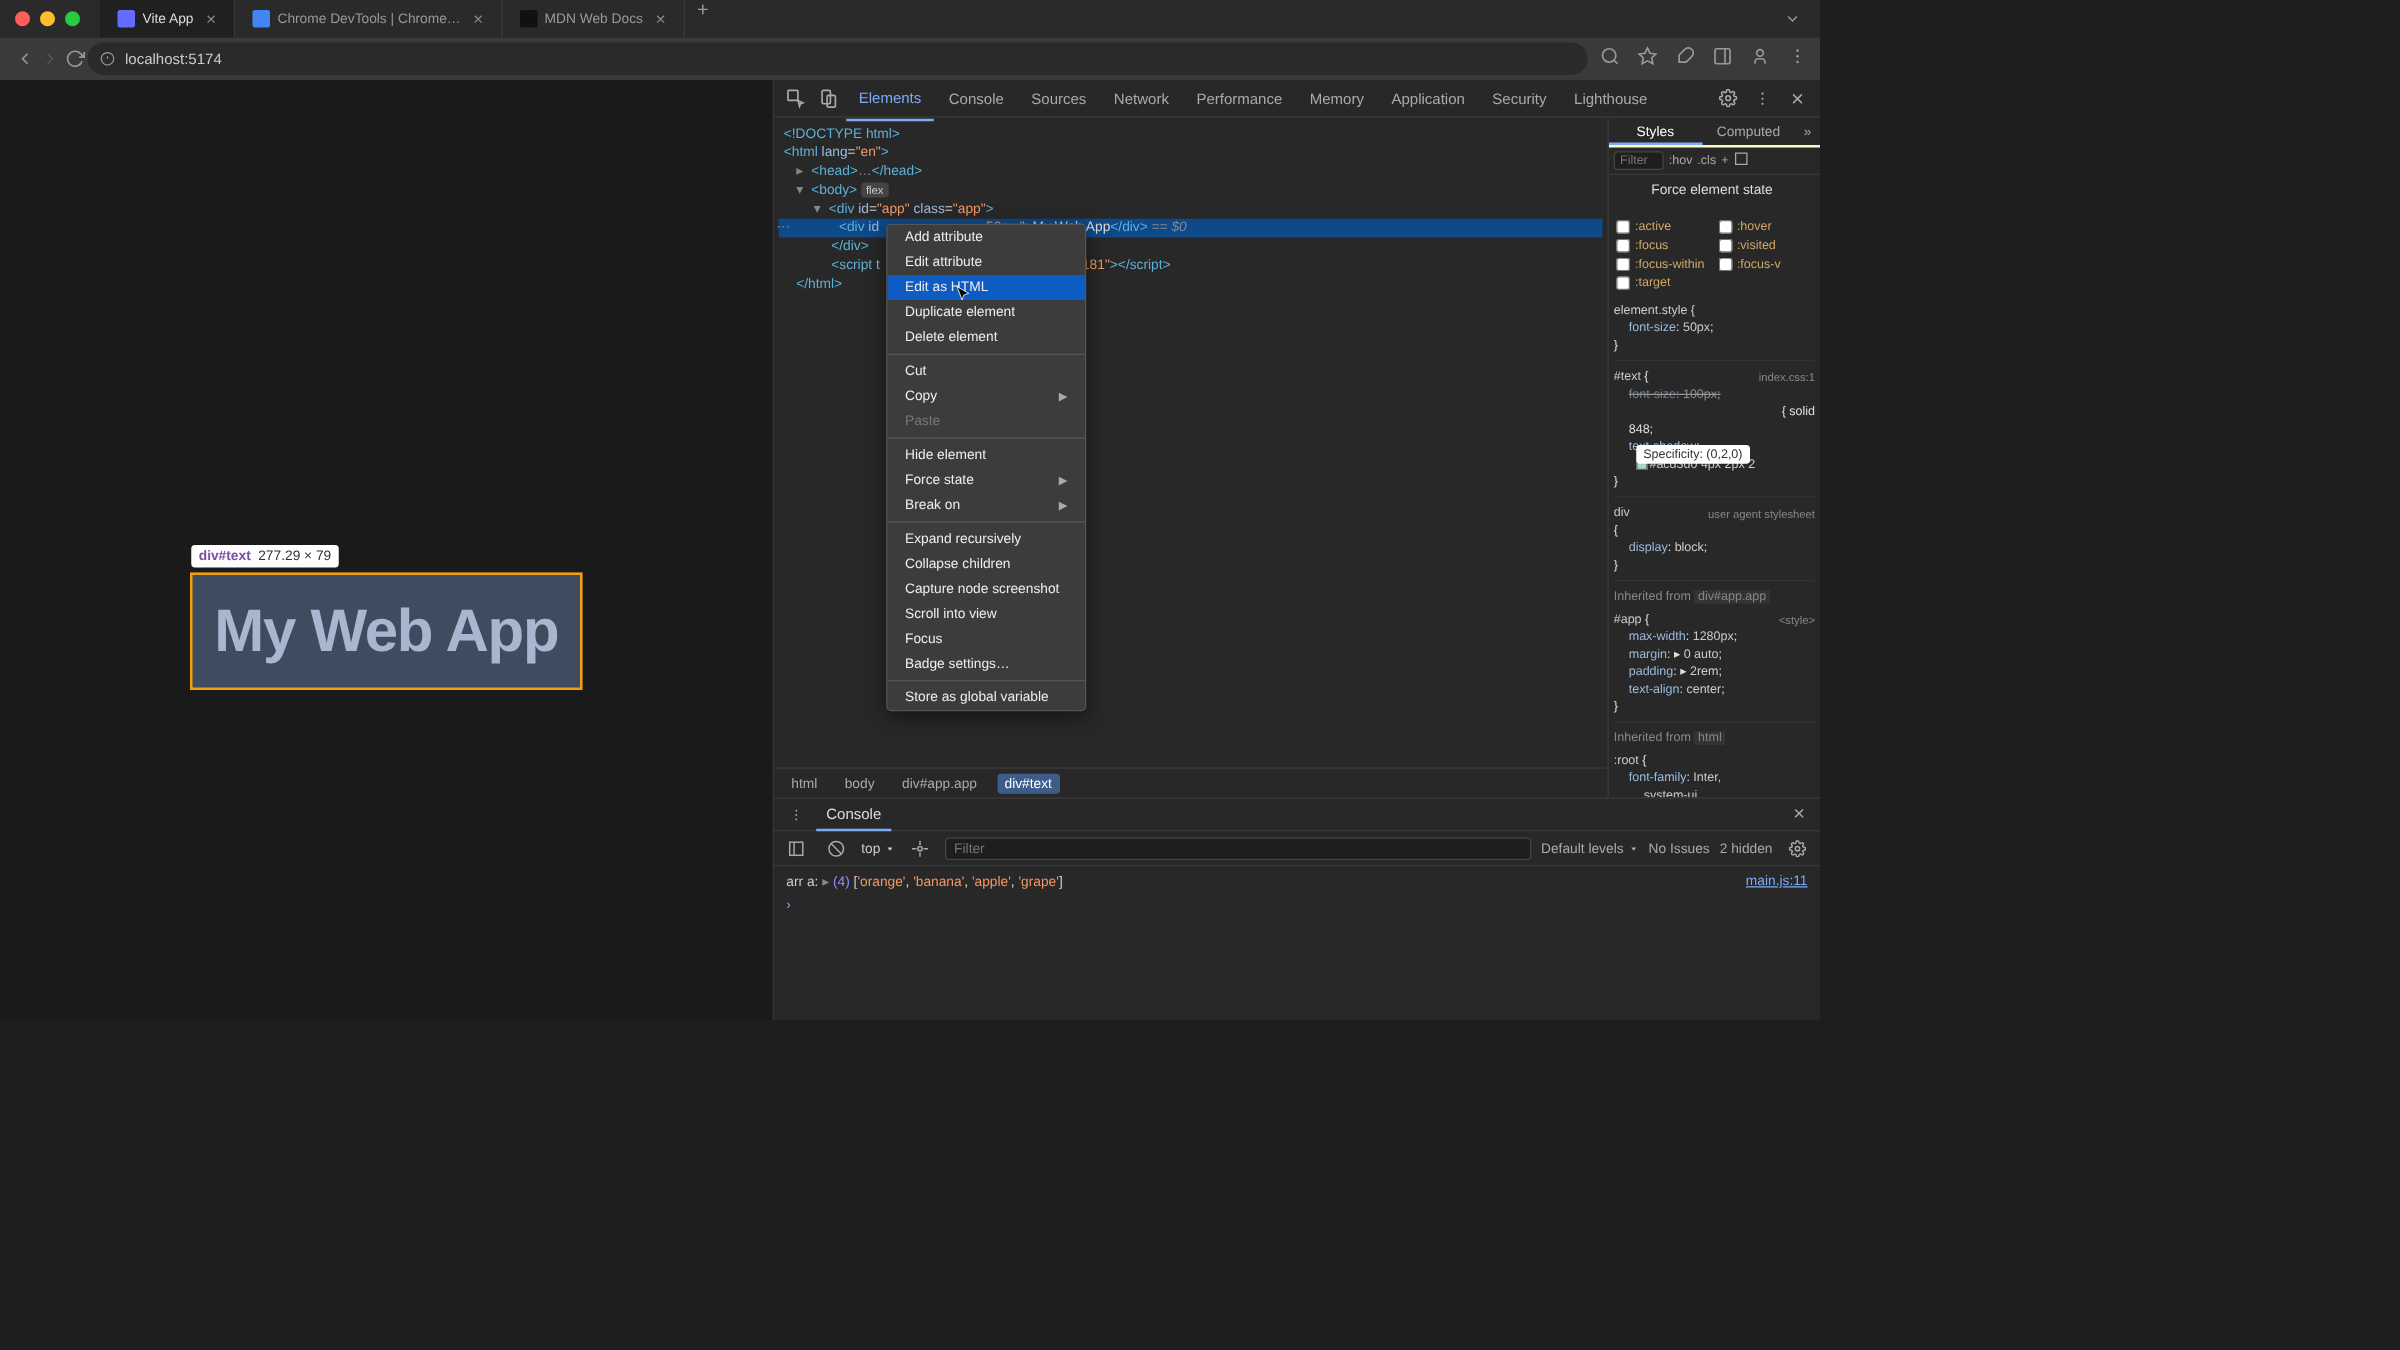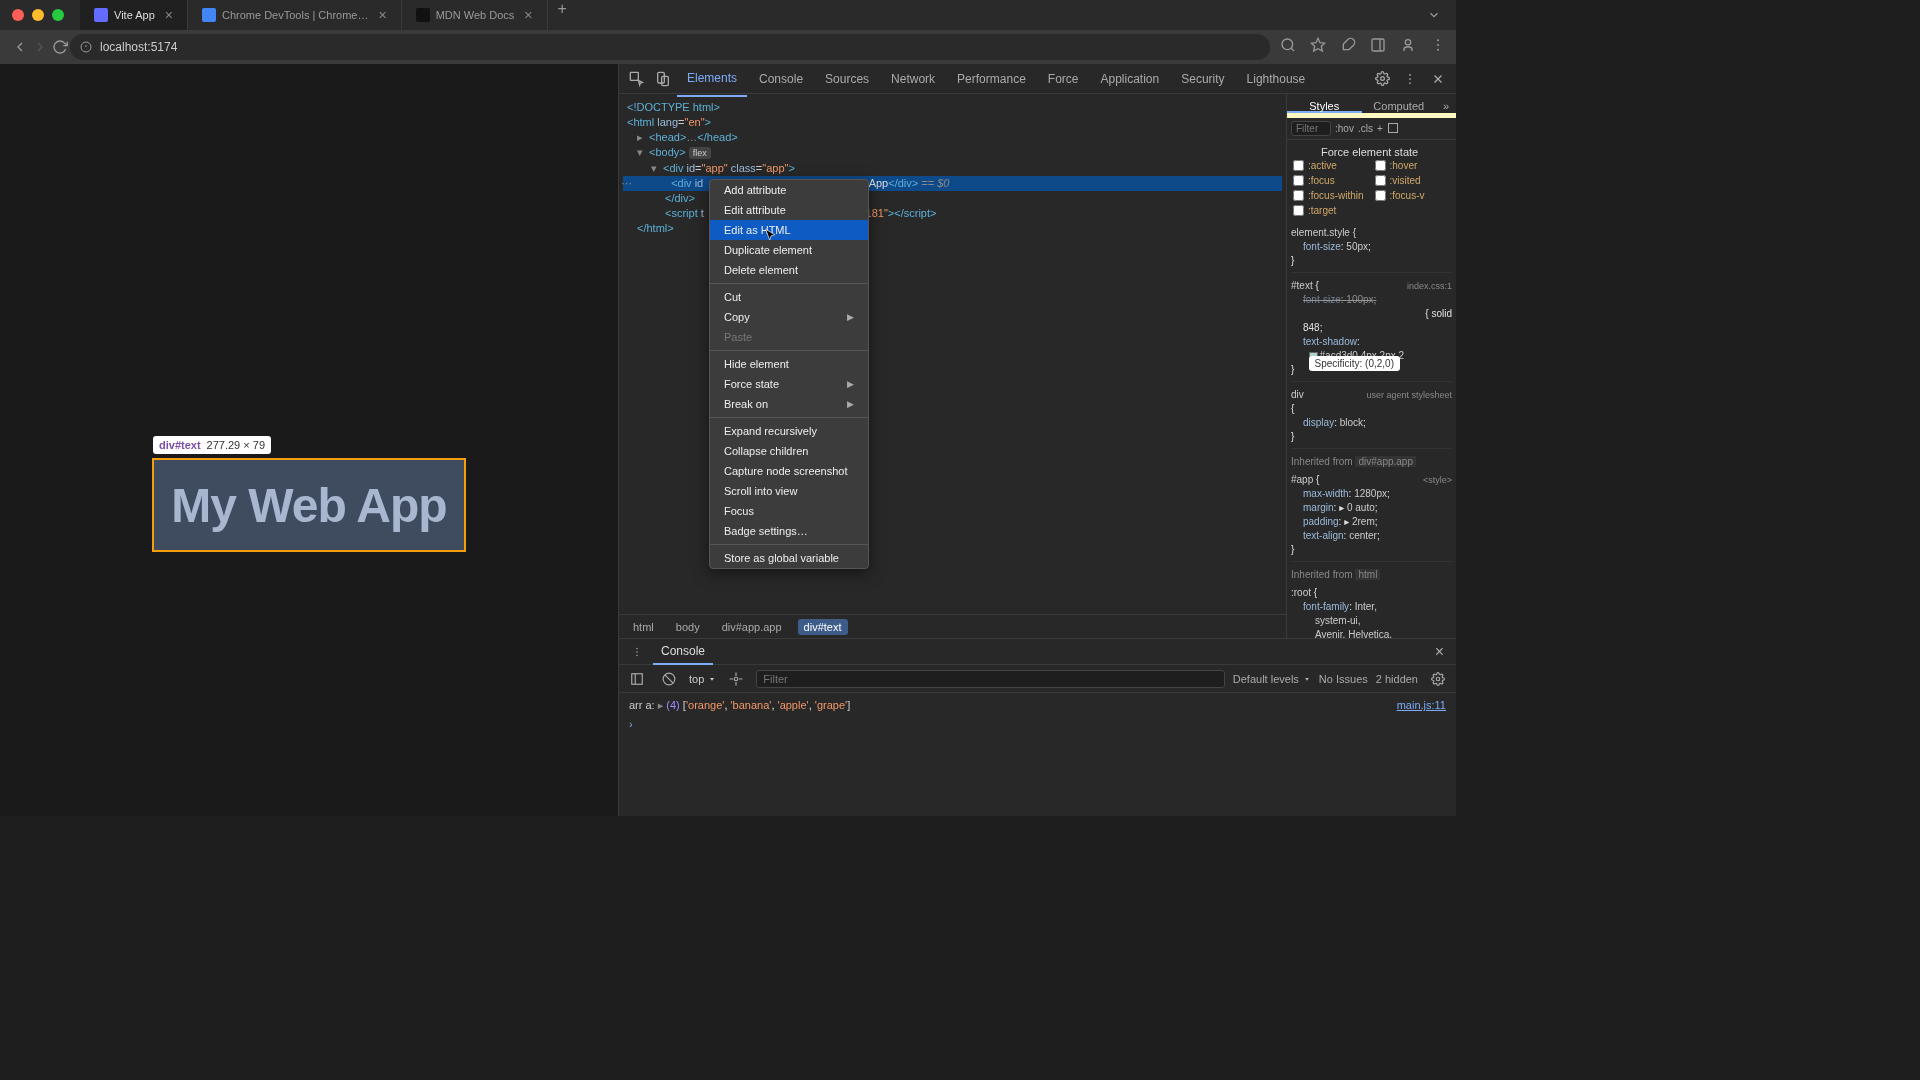--- a/index.html
+++ b/index.html
@@ -74,29 +74,29 @@
 .ctx-sep { height: 1px; background: #555; margin: 3px 0; }
 .ctx-arrow { color: #aaa; font-size: 9px; }
 .cursor-pointer { position: absolute; top: 134px; left: 144px; z-index: 101; pointer-events: none; }
 
 
 .dt-crumbs { height: 24px; border-top: 1px solid #3a3a3a; display: flex; align-items: center; padding: 0 8px; gap: 10px; font-size: 11px; color: #aaa; }
 .crumb { cursor: pointer; padding: 2px 6px; }
 .crumb.active { background: #3e5c8a; border-radius: 3px; color: #fff; }
 
 
-.styles-head { display: flex; height: 24px; border-bottom: 5px solid #fef9c3; }
+.styles-head { display: flex; height: 24px; border-bottom: 2px solid #fef9c3; }
 .styles-tab { flex: 1; text-align: center; font-size: 11px; color: #aaa; line-height: 24px; cursor: pointer; }
 .styles-tab.active { color: #fff; border-bottom: 2px solid #7cacf8; }
 .styles-arrow { width: 20px; text-align: center; line-height: 24px; color: #aaa; }
 .styles-filter { display: flex; align-items: center; padding: 3px 4px; gap: 4px; border-bottom: 1px solid #3a3a3a; }
 .filter-input { background: #1e1e1e; border: 1px solid #444; border-radius: 3px; font-size: 10px; padding: 1px 4px; width: 40px; color: #ccc; }
 .filter-btn { font-size: 10px; color: #aaa; cursor: pointer; }
 .force-state { padding: 6px 6px; }
-.force-title { font-size: 11px; color: #ddd; margin-bottom: 2px; padding-left: 28px; }
+.force-title { font-size: 11px; color: #ddd; margin-bottom: 18px; padding-left: 28px; }
 .force-grid { display: grid; grid-template-columns: 1fr 1fr; gap: 4px 6px; }
 .force-check { display: flex; align-items: flex-start; gap: 4px; font-size: 10px; color: #d0a868; font-family: Menlo, monospace; }
 .force-check input { width: 11px; height: 11px; }
 .style-rules { padding: 4px 4px; font-family: Menlo, monospace; font-size: 10px; line-height: 14px; overflow: hidden; }
 .rule-block { margin-bottom: 6px; border-bottom: 1px solid #333; padding-bottom: 4px; }
 .rule-sel { color: #ccc; }
 .rule-src { color: #888; float: right; font-size: 9px; }
 .rule-line { padding-left: 12px; }
 .prop { color: #9bbbdc; }
 .val { color: #ccc; }
@@ -235,21 +235,21 @@
           <svg width="16" height="16" viewBox="0 0 24 24" fill="none" stroke="currentColor" stroke-width="2">
             <rect x="4" y="2" width="10" height="16" rx="2"></rect>
             <rect x="10" y="8" width="10" height="14" rx="2"></rect>
           </svg>
         </div>
       <div class="dt-tab active">Elements</div>
       <div class="dt-tab">Console</div>
       <div class="dt-tab">Sources</div>
       <div class="dt-tab">Network</div>
       <div class="dt-tab">Performance</div>
-      <div class="dt-tab">Force</div>
+      <div class="dt-tab">Memory</div>
       <div class="dt-tab">Application</div>
       <div class="dt-tab">Security</div>
       <div class="dt-tab">Lighthouse</div>
       <div class="dt-top-right">
         <div class="dt-icon-btn">
             <svg width="15" height="15" viewBox="0 0 24 24" fill="none" stroke="currentColor" stroke-width="2">
               <circle cx="12" cy="12" r="3"></circle>
               <path d="M19.4 15a1.65 1.65 0 0 0 .33 1.82l.06.06a2 2 0 1 1-2.83 2.83l-.06-.06a1.65 1.65 0 0 0-1.82-.33 1.65 1.65 0 0 0-1 1.51V21a2 2 0 0 1-4 0v-.09a1.65 1.65 0 0 0-1-1.51 1.65 1.65 0 0 0-1.82.33l-.06.06a2 2 0 1 1-2.83-2.83l.06-.06a1.65 1.65 0 0 0 .33-1.82 1.65 1.65 0 0 0-1.51-1H3a2 2 0 0 1 0-4h.09a1.65 1.65 0 0 0 1.51-1 1.65 1.65 0 0 0-.33-1.82l-.06-.06a2 2 0 1 1 2.83-2.83l.06.06a1.65 1.65 0 0 0 1.82.33h0a1.65 1.65 0 0 0 1-1.51V3a2 2 0 0 1 4 0v.09a1.65 1.65 0 0 0 1 1.51 1.65 1.65 0 0 0 1.82-.33l.06-.06a2 2 0 1 1 2.83 2.83l-.06.06a1.65 1.65 0 0 0-.33 1.82v0a1.65 1.65 0 0 0 1.51 1H21a2 2 0 0 1 0 4h-.09a1.65 1.65 0 0 0-1.51 1z"></path>
             </svg>
           </div>

